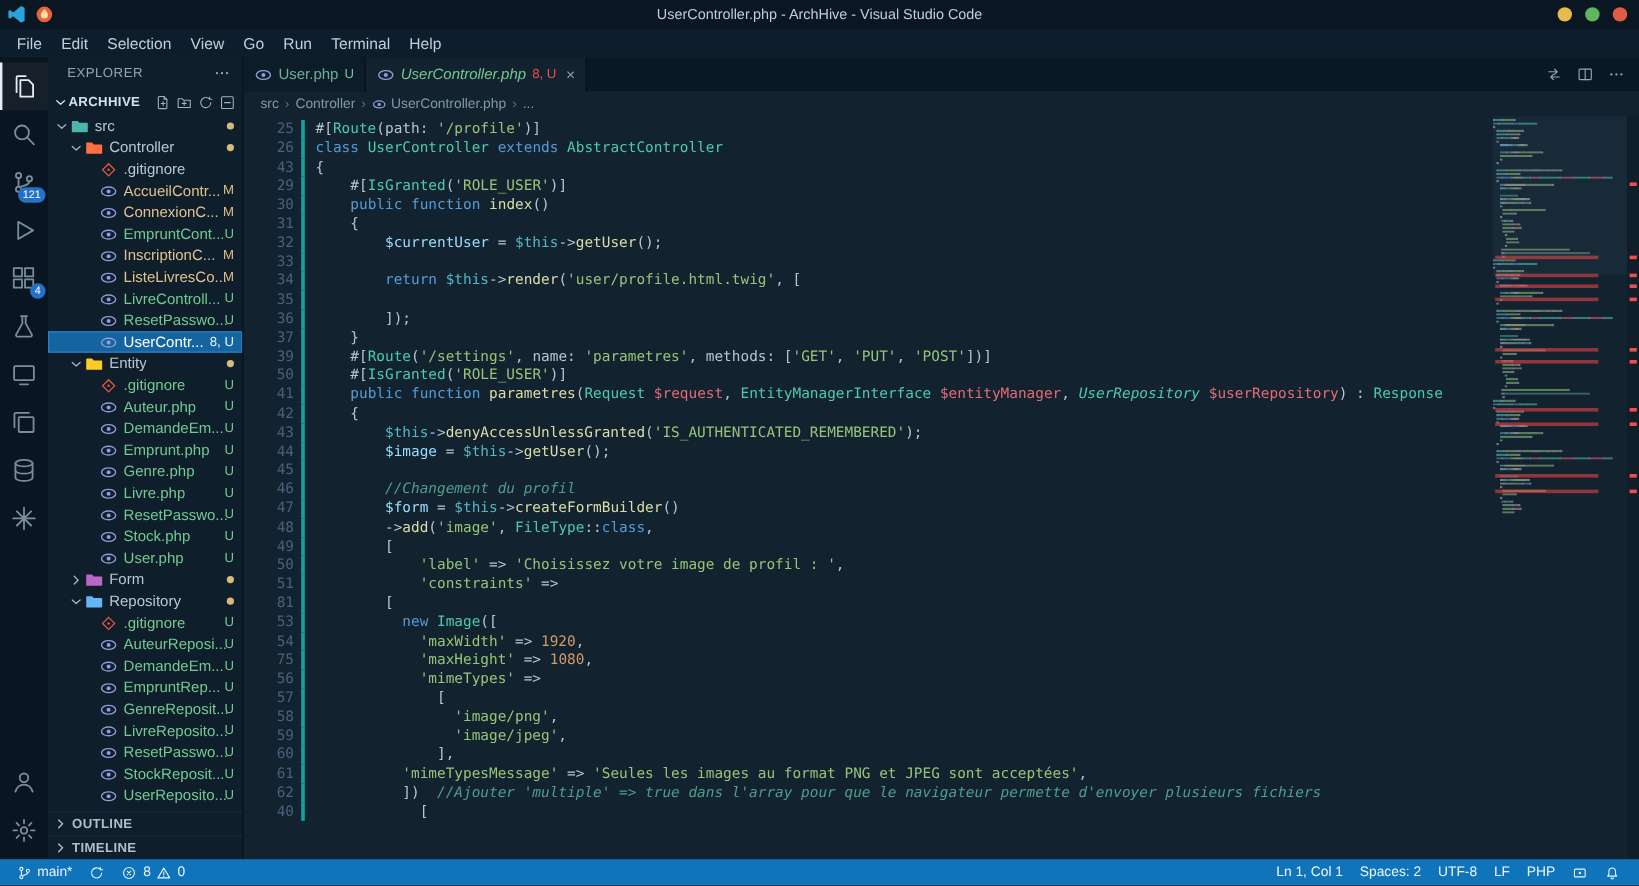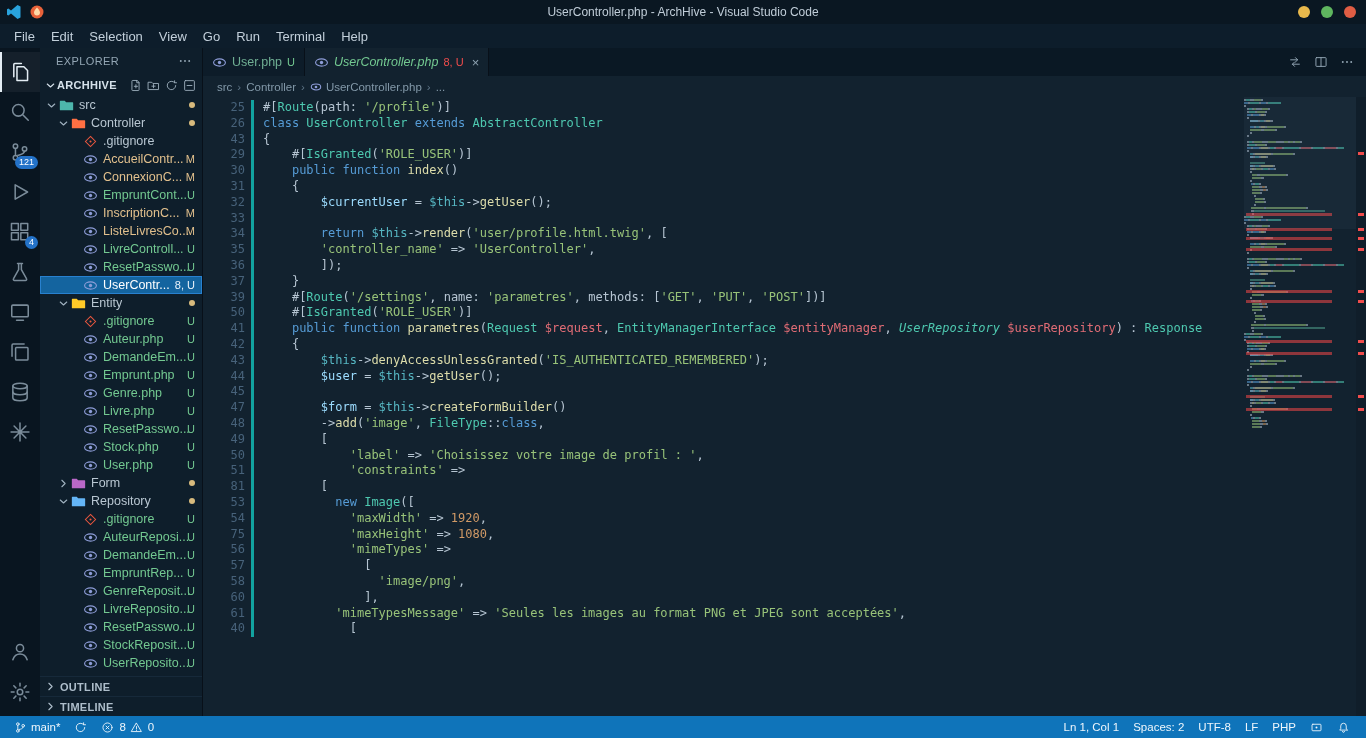--- a/index.html
+++ b/index.html
@@ -694,44 +694,47 @@
         <div class="code">
             <div class="cline"><span class="ln">25</span><span class="gbar"></span><span class="ctext"><span class="tk-p"></span><span class="tk-p">#[</span><span class="tk-t">Route</span><span class="tk-p">(path: </span><span class="tk-s">'/profile'</span><span class="tk-p">)]</span></span></div>
             <div class="cline"><span class="ln">26</span><span class="gbar"></span><span class="ctext"><span class="tk-p"></span><span class="tk-k">class</span><span class="tk-p"> </span><span class="tk-t">UserController</span><span class="tk-p"> </span><span class="tk-k">extends</span><span class="tk-p"> </span><span class="tk-t">AbstractController</span></span></div>
             <div class="cline"><span class="ln">43</span><span class="gbar"></span><span class="ctext"><span class="tk-p"></span><span class="tk-p">{</span></span></div>
             <div class="cline"><span class="ln">29</span><span class="gbar"></span><span class="ctext"><span class="tk-p">    </span><span class="tk-p">#[</span><span class="tk-t">IsGranted</span><span class="tk-p">(</span><span class="tk-s">'ROLE_USER'</span><span class="tk-p">)]</span></span></div>
             <div class="cline"><span class="ln">30</span><span class="gbar"></span><span class="ctext"><span class="tk-p">    </span><span class="tk-k">public</span><span class="tk-p"> </span><span class="tk-k">function</span><span class="tk-p"> </span><span class="tk-f">index</span><span class="tk-p">()</span></span></div>
             <div class="cline"><span class="ln">31</span><span class="gbar"></span><span class="ctext"><span class="tk-p">    </span><span class="tk-p">{</span></span></div>
             <div class="cline"><span class="ln">32</span><span class="gbar"></span><span class="ctext"><span class="tk-p">        </span><span class="tk-v">$currentUser</span><span class="tk-p"> = </span><span class="tk-th">$this</span><span class="tk-p">-&gt;</span><span class="tk-f">getUser</span><span class="tk-p">();</span></span></div>
             <div class="cline"><span class="ln">33</span><span class="gbar"></span><span class="ctext"><span class="tk-p"></span></span></div>
             <div class="cline"><span class="ln">34</span><span class="gbar"></span><span class="ctext"><span class="tk-p">        </span><span class="tk-k">return</span><span class="tk-p"> </span><span class="tk-th">$this</span><span class="tk-p">-&gt;</span><span class="tk-f">render</span><span class="tk-p">(</span><span class="tk-s">'user/profile.html.twig'</span><span class="tk-p">, [</span></span></div>
-            <div class="cline"><span class="ln">35</span><span class="gbar"></span><span class="ctext"><span class="tk-p">        </span><span class="tk-s">'controller_name'</span><span class="tk-p"> =&gt; </span><span class="tk-s">'UserController'</span><span class="tk-p">,</span></span></div>
+            <div class="cline"><span class="ln">35</span><span class="gbar"></span></div>
             <div class="cline"><span class="ln">36</span><span class="gbar"></span><span class="ctext"><span class="tk-p">        </span><span class="tk-p">]);</span></span></div>
             <div class="cline"><span class="ln">37</span><span class="gbar"></span><span class="ctext"><span class="tk-p">    </span><span class="tk-p">}</span></span></div>
             <div class="cline"><span class="ln">39</span><span class="gbar"></span><span class="ctext"><span class="tk-p">    </span><span class="tk-p">#[</span><span class="tk-t">Route</span><span class="tk-p">(</span><span class="tk-s">'/settings'</span><span class="tk-p">, name: </span><span class="tk-s">'parametres'</span><span class="tk-p">, methods: [</span><span class="tk-s">'GET'</span><span class="tk-p">, </span><span class="tk-s">'PUT'</span><span class="tk-p">, </span><span class="tk-s">'POST'</span><span class="tk-p">])]</span></span></div>
             <div class="cline"><span class="ln">50</span><span class="gbar"></span><span class="ctext"><span class="tk-p">    </span><span class="tk-p">#[</span><span class="tk-t">IsGranted</span><span class="tk-p">(</span><span class="tk-s">'ROLE_USER'</span><span class="tk-p">)]</span></span></div>
             <div class="cline"><span class="ln">41</span><span class="gbar"></span><span class="ctext"><span class="tk-p">    </span><span class="tk-k">public</span><span class="tk-p"> </span><span class="tk-k">function</span><span class="tk-p"> </span><span class="tk-f">parametres</span><span class="tk-p">(</span><span class="tk-t">Request</span><span class="tk-p"> </span><span class="tk-pm">$request</span><span class="tk-p">, </span><span class="tk-t">EntityManagerInterface</span><span class="tk-p"> </span><span class="tk-pm">$entityManager</span><span class="tk-p">, </span><span class="tk-ti">UserRepository</span><span class="tk-p"> </span><span class="tk-pm">$userRepository</span><span class="tk-p">) : </span><span class="tk-t">Response</span></span></div>
             <div class="cline"><span class="ln">42</span><span class="gbar"></span><span class="ctext"><span class="tk-p">    </span><span class="tk-p">{</span></span></div>
             <div class="cline"><span class="ln">43</span><span class="gbar"></span><span class="ctext"><span class="tk-p">        </span><span class="tk-th">$this</span><span class="tk-p">-&gt;</span><span class="tk-f">denyAccessUnlessGranted</span><span class="tk-p">(</span><span class="tk-s">'IS_AUTHENTICATED_REMEMBERED'</span><span class="tk-p">);</span></span></div>
-            <div class="cline"><span class="ln">44</span><span class="gbar"></span><span class="ctext"><span class="tk-p">        </span><span class="tk-v">$user</span><span class="tk-p"> = </span><span class="tk-th">$this</span><span class="tk-p">-&gt;</span><span class="tk-f">getUser</span><span class="tk-p">();</span></span></div>
+            <div class="cline"><span class="ln">44</span><span class="gbar"></span><span class="ctext"><span class="tk-p">        </span><span class="tk-v">$image</span><span class="tk-p"> = </span><span class="tk-th">$this</span><span class="tk-p">-&gt;</span><span class="tk-f">getUser</span><span class="tk-p">();</span></span></div>
             <div class="cline"><span class="ln">45</span><span class="gbar"></span><span class="ctext"><span class="tk-p"></span></span></div>
+            <div class="cline"><span class="ln">46</span><span class="gbar"></span><span class="ctext"><span class="tk-p">        </span><span class="tk-c">//Changement du profil</span></span></div>
             <div class="cline"><span class="ln">47</span><span class="gbar"></span><span class="ctext"><span class="tk-p">        </span><span class="tk-v">$form</span><span class="tk-p"> = </span><span class="tk-th">$this</span><span class="tk-p">-&gt;</span><span class="tk-f">createFormBuilder</span><span class="tk-p">()</span></span></div>
             <div class="cline"><span class="ln">48</span><span class="gbar"></span><span class="ctext"><span class="tk-p">        </span><span class="tk-p">-&gt;</span><span class="tk-f">add</span><span class="tk-p">(</span><span class="tk-s">'image'</span><span class="tk-p">, </span><span class="tk-t">FileType</span><span class="tk-p">::</span><span class="tk-k">class</span><span class="tk-p">,</span></span></div>
             <div class="cline"><span class="ln">49</span><span class="gbar"></span><span class="ctext"><span class="tk-p">        </span><span class="tk-p">[</span></span></div>
             <div class="cline"><span class="ln">50</span><span class="gbar"></span><span class="ctext"><span class="tk-p">            </span><span class="tk-s">'label'</span><span class="tk-p"> =&gt; </span><span class="tk-s">'Choisissez votre image de profil : '</span><span class="tk-p">,</span></span></div>
             <div class="cline"><span class="ln">51</span><span class="gbar"></span><span class="ctext"><span class="tk-p">            </span><span class="tk-s">'constraints'</span><span class="tk-p"> =&gt;</span></span></div>
             <div class="cline"><span class="ln">81</span><span class="gbar"></span><span class="ctext"><span class="tk-p">        </span><span class="tk-p">[</span></span></div>
             <div class="cline"><span class="ln">53</span><span class="gbar"></span><span class="ctext"><span class="tk-p">          </span><span class="tk-k">new</span><span class="tk-p"> </span><span class="tk-t">Image</span><span class="tk-p">([</span></span></div>
             <div class="cline"><span class="ln">54</span><span class="gbar"></span><span class="ctext"><span class="tk-p">            </span><span class="tk-s">'maxWidth'</span><span class="tk-p"> =&gt; </span><span class="tk-n">1920</span><span class="tk-p">,</span></span></div>
             <div class="cline"><span class="ln">75</span><span class="gbar"></span><span class="ctext"><span class="tk-p">            </span><span class="tk-s">'maxHeight'</span><span class="tk-p"> =&gt; </span><span class="tk-n">1080</span><span class="tk-p">,</span></span></div>
             <div class="cline"><span class="ln">56</span><span class="gbar"></span><span class="ctext"><span class="tk-p">            </span><span class="tk-s">'mimeTypes'</span><span class="tk-p"> =&gt;</span></span></div>
             <div class="cline"><span class="ln">57</span><span class="gbar"></span><span class="ctext"><span class="tk-p">              </span><span class="tk-p">[</span></span></div>
             <div class="cline"><span class="ln">58</span><span class="gbar"></span><span class="ctext"><span class="tk-p">                </span><span class="tk-s">'image/png'</span><span class="tk-p">,</span></span></div>
+            <div class="cline"><span class="ln">59</span><span class="gbar"></span><span class="ctext"><span class="tk-p">                </span><span class="tk-s">'image/jpeg'</span><span class="tk-p">,</span></span></div>
             <div class="cline"><span class="ln">60</span><span class="gbar"></span><span class="ctext"><span class="tk-p">              </span><span class="tk-p">],</span></span></div>
             <div class="cline"><span class="ln">61</span><span class="gbar"></span><span class="ctext"><span class="tk-p">          </span><span class="tk-s">'mimeTypesMessage'</span><span class="tk-p"> =&gt; </span><span class="tk-s">'Seules les images au format PNG et JPEG sont acceptées'</span><span class="tk-p">,</span></span></div>
+            <div class="cline"><span class="ln">62</span><span class="gbar"></span><span class="ctext"><span class="tk-p">          </span><span class="tk-p">])  </span><span class="tk-c">//Ajouter 'multiple' =&gt; true dans l'array pour que le navigateur permette d'envoyer plusieurs fichiers</span></span></div>
             <div class="cline"><span class="ln">40</span><span class="gbar"></span><span class="ctext"><span class="tk-p">            </span><span class="tk-p">[</span></span></div>
           </div>
         <div class="minimap">
             <div class="mm-row"><span class="mm-seg" style="width: 0px; background: transparent;"></span><span class="mm-seg" style="width: 2px; background: rgb(174, 190, 203);"></span><span class="mm-seg" style="width: 3.5px; background: rgb(78, 201, 176);"></span><span class="mm-seg" style="width: 4.9px; background: rgb(174, 190, 203);"></span><span class="mm-seg" style="width: 7px; background: rgb(152, 195, 121);"></span><span class="mm-seg" style="width: 2px; background: rgb(174, 190, 203);"></span></div>
             <div class="mm-row"><span class="mm-seg" style="width: 0px; background: transparent;"></span><span class="mm-seg" style="width: 3.5px; background: rgb(86, 156, 214);"></span><span class="mm-seg" style="width: 2px; background: rgb(174, 190, 203);"></span><span class="mm-seg" style="width: 9.8px; background: rgb(78, 201, 176);"></span><span class="mm-seg" style="width: 2px; background: rgb(174, 190, 203);"></span><span class="mm-seg" style="width: 4.9px; background: rgb(86, 156, 214);"></span><span class="mm-seg" style="width: 2px; background: rgb(174, 190, 203);"></span><span class="mm-seg" style="width: 12.6px; background: rgb(78, 201, 176);"></span></div>
             <div class="mm-row"><span class="mm-seg" style="width: 0px; background: transparent;"></span><span class="mm-seg" style="width: 2px; background: rgb(174, 190, 203);"></span></div>
             <div class="mm-row"><span class="mm-seg" style="width: 2.8px; background: transparent;"></span><span class="mm-seg" style="width: 2px; background: rgb(174, 190, 203);"></span><span class="mm-seg" style="width: 3.5px; background: rgb(78, 201, 176);"></span><span class="mm-seg" style="width: 2px; background: rgb(174, 190, 203);"></span><span class="mm-seg" style="width: 2.1px; background: rgb(152, 195, 121);"></span><span class="mm-seg" style="width: 5.6px; background: rgb(174, 190, 203);"></span><span class="mm-seg" style="width: 6.3px; background: rgb(152, 195, 121);"></span><span class="mm-seg" style="width: 2px; background: rgb(174, 190, 203);"></span></div>
             <div class="mm-row"><span class="mm-seg" style="width: 2.8px; background: transparent;"></span><span class="mm-seg" style="width: 2px; background: rgb(174, 190, 203);"></span><span class="mm-seg" style="width: 6.3px; background: rgb(78, 201, 176);"></span><span class="mm-seg" style="width: 2px; background: rgb(174, 190, 203);"></span><span class="mm-seg" style="width: 7.7px; background: rgb(152, 195, 121);"></span><span class="mm-seg" style="width: 2px; background: rgb(174, 190, 203);"></span></div>
             <div class="mm-row"><span class="mm-seg" style="width: 2.8px; background: transparent;"></span><span class="mm-seg" style="width: 4.2px; background: rgb(86, 156, 214);"></span><span class="mm-seg" style="width: 2px; background: rgb(174, 190, 203);"></span><span class="mm-seg" style="width: 5.6px; background: rgb(86, 156, 214);"></span><span class="mm-seg" style="width: 2px; background: rgb(174, 190, 203);"></span><span class="mm-seg" style="width: 3.5px; background: rgb(220, 220, 170);"></span><span class="mm-seg" style="width: 2px; background: rgb(174, 190, 203);"></span></div>
             <div class="mm-row"><span class="mm-seg" style="width: 2.8px; background: transparent;"></span><span class="mm-seg" style="width: 2px; background: rgb(174, 190, 203);"></span></div>

